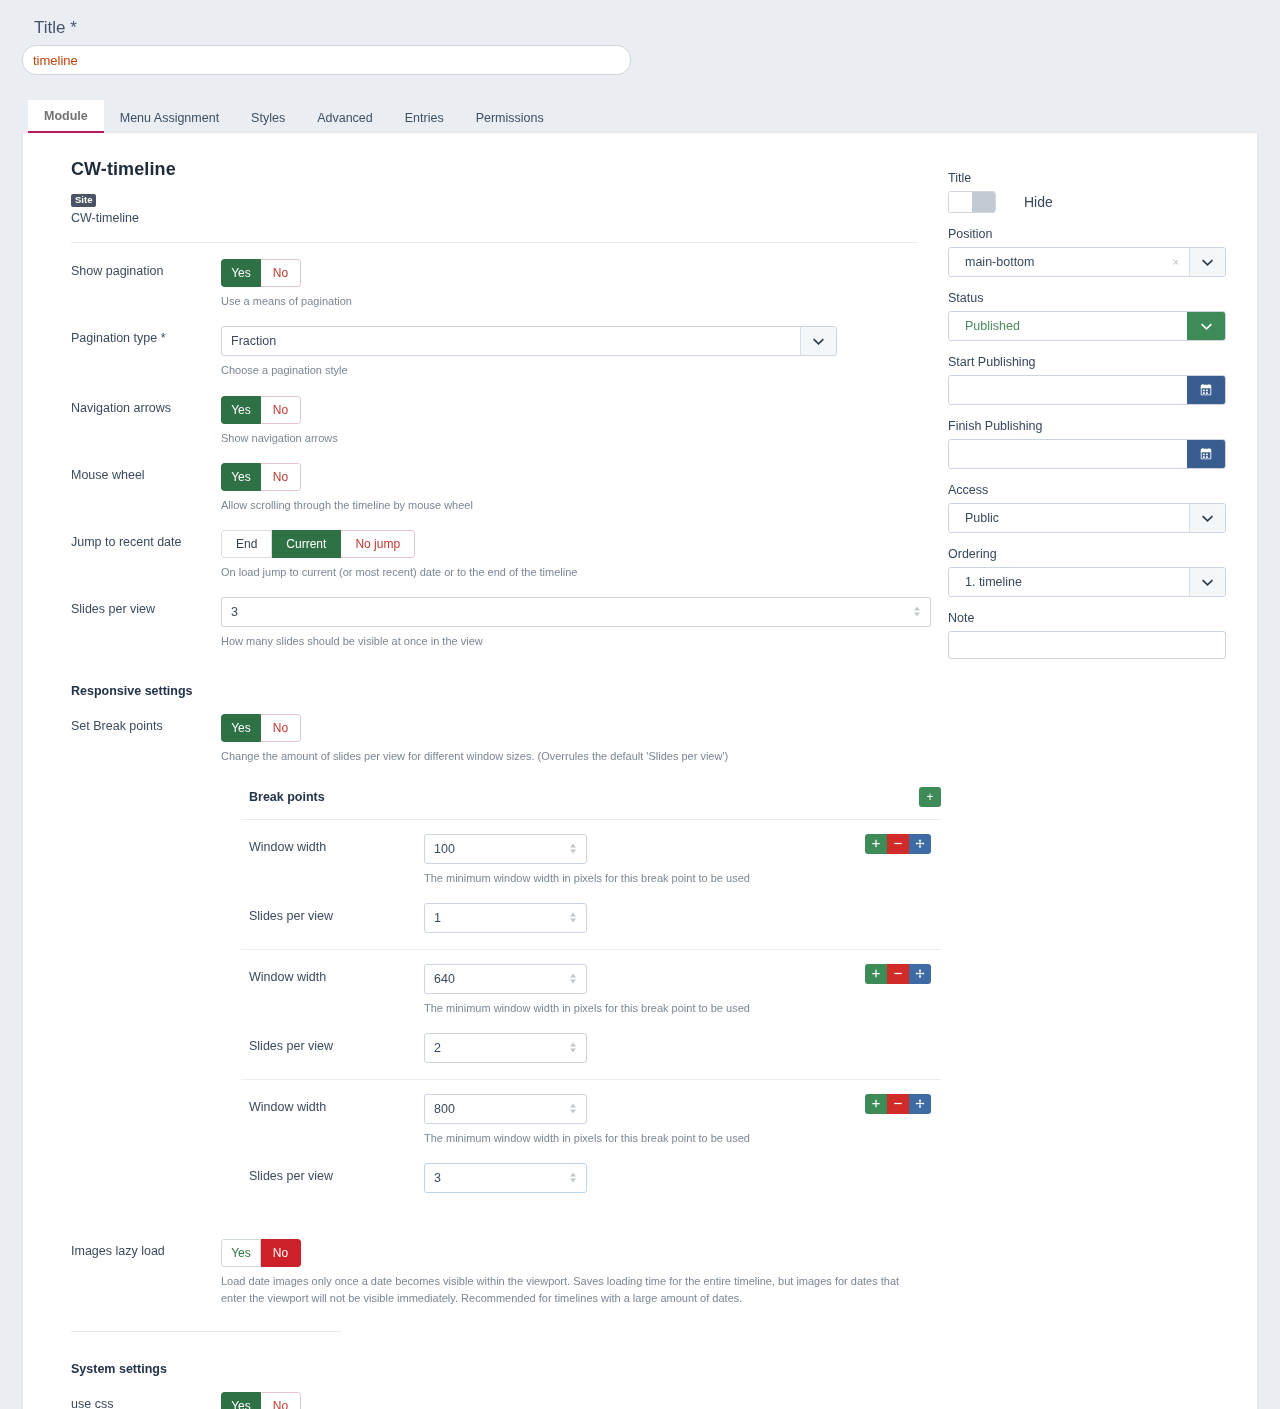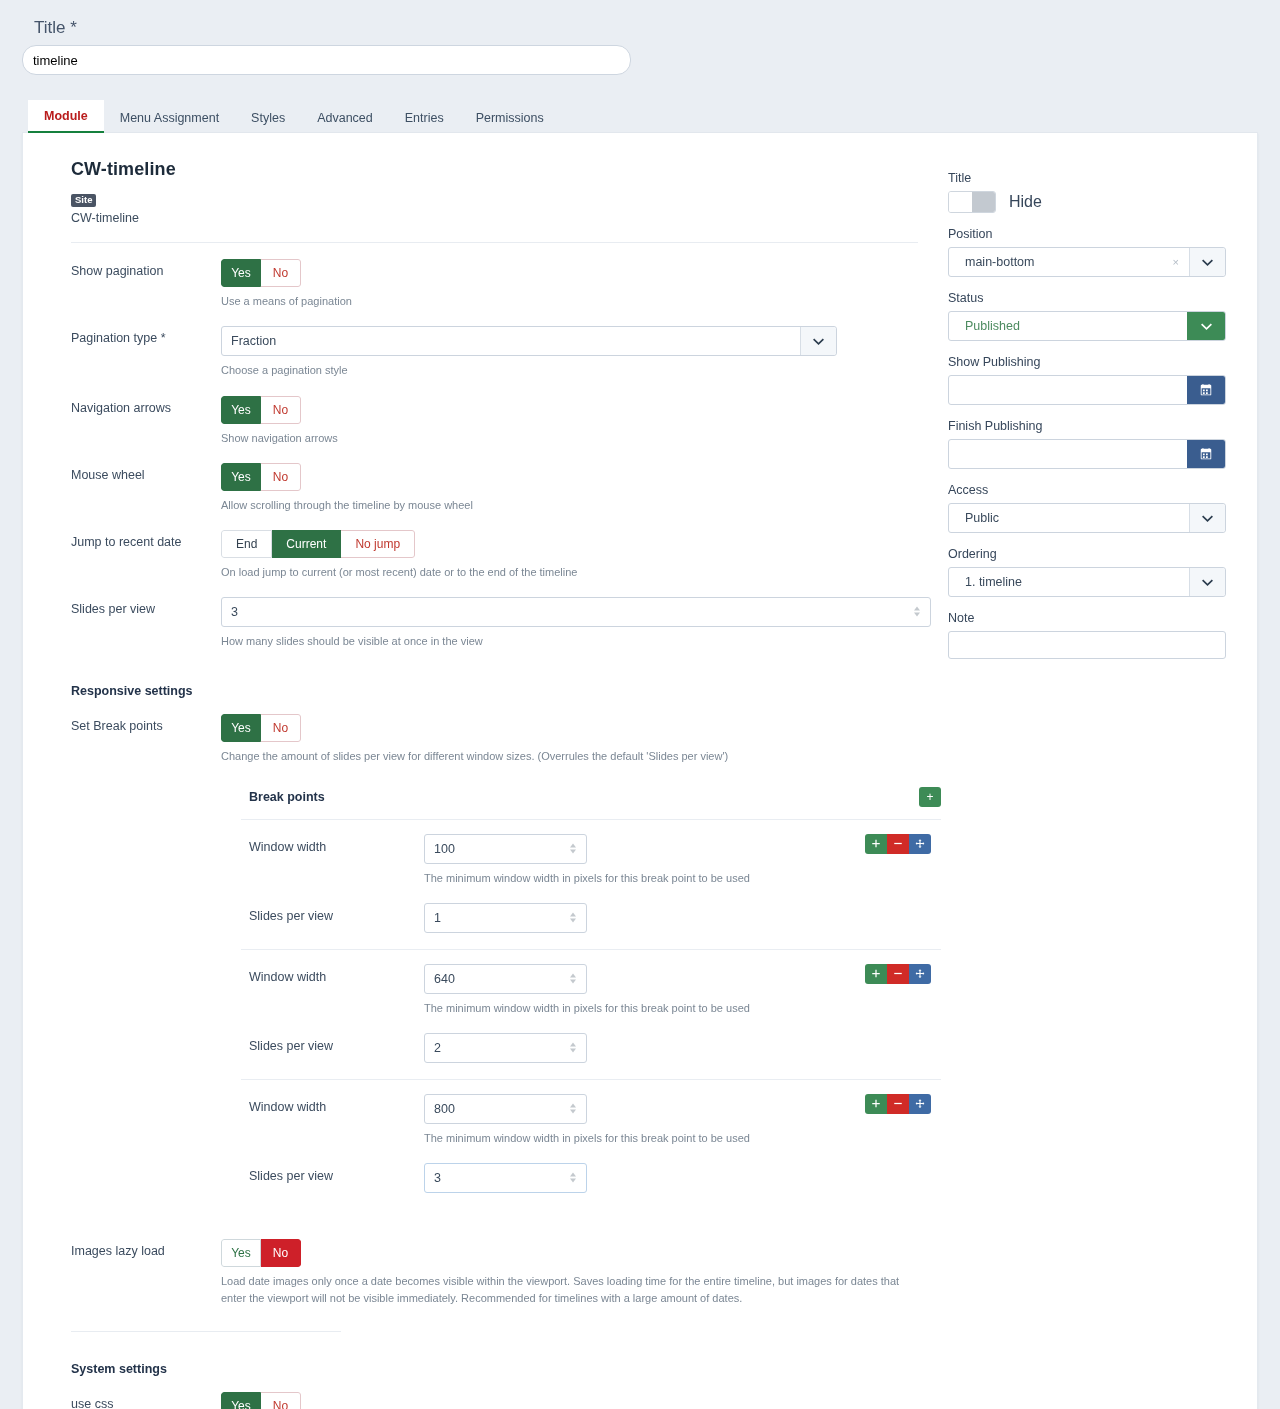--- a/index.html
+++ b/index.html
@@ -12,38 +12,38 @@
     color:#2a3b4d;
     overflow:hidden;
   }
   .page { padding:14px 22px 0 22px; }
 
   
   .title-label { font-size:17px; color:#45546a; margin:4px 0 7px 12px; }
   .title-input {
     width:609px; height:30px; background:#fff;
     border:1px solid #ced6e0; border-radius:14px;
-    padding:0 10px; font-size:13px; color:#000000;
+    padding:0 10px; font-size:13px; color:#c2410c;
     font-family:"Liberation Sans", sans-serif;
     display:flex; align-items:center;
   }
 
   
   .tabs {
     margin-top:24px; display:flex; align-items:flex-end;
     border-bottom:1px solid #e3e8ee; background:transparent;
     padding-left:6px;
   }
   .tab {
     padding:9px 16px 8px 16px; font-size:12.5px; color:#3d4f63;
     position:relative; top:1px; cursor:pointer; white-space:nowrap;
   }
   .tab.active {
-    background:#fff; font-weight:bold; color:#b91c1c;
-    border-bottom:2px solid #15803d;
+    background:#fff; font-weight:bold; color:#737373;
+    border-bottom:2px solid #be185d;
   }
 
   
   .card {
     background:#fff; border:1px solid #e4e9ef; border-top:none;
     box-shadow:0 1px 2px rgba(40,60,90,.07);
     display:flex; padding:22px 0 58px 0;
     min-height:1215px;
   }
   .col-left { width:915px; padding:0 0 0 28px; }
@@ -151,21 +151,21 @@
   .side-label { font-size:12.5px; color:#36465a; margin:8px 0 6px 0; }
   .side-group { margin-bottom:14px; }
   .switch-line { display:flex; align-items:center; }
   .switch {
     width:48px; height:22px; border:1px solid #cfd6de; border-radius:3px;
     background:#fff; display:flex; overflow:hidden; cursor:pointer;
   }
   .switch .knob { width:50%; }
   .switch .knob.on { background:#fff; }
   .switch .knob.off { background:#c3c9d0; }
-  .switch-text { font-size:16px; color:#36465a; margin-left:13px; }
+  .switch-text { font-size:14px; color:#36465a; margin-left:28px; }
 
   .side-ctrl {
     position:relative; height:30px; background:#fff;
     border:1px solid #ccd4de; border-radius:3px;
     display:flex; align-items:center; padding:0 16px;
     font-size:12.5px; color:#3a4a5c; width:278px;
   }
   .side-ctrl .clear {
     position:absolute; right:46px; color:#b3bcc6; font-size:11px;
   }
@@ -497,21 +497,21 @@
           <span>Published</span>
           <span class="caret-green">
             <svg viewBox="0 0 16 16">
                 <path d="M2 5l6 6 6-6" stroke="#ffffff" stroke-width="2" fill="none"></path>
               </svg>
           </span>
         </div>
       </div>
 
       <div class="side-group">
-        <div class="side-label">Show Publishing</div>
+        <div class="side-label">Start Publishing</div>
         <div class="side-ctrl">
           <span></span>
           <span class="cal-btn">
             <svg viewBox="0 0 16 16">
                 <path d="M3 2h1V1h1v1h6V1h1v1h1a1 1 0 011 1v10a1 1 0 01-1 1H3a1 1 0 01-1-1V3a1 1 0 011-1zm0 4v7h10V6H3zm1.5 1.5h2v2h-2v-2zm3.5 0h2v2H8v-2zm-3.5 3h2v2h-2v-2zm3.5 0h2v2H8v-2z"></path>
               </svg>
           </span>
         </div>
       </div>
 

